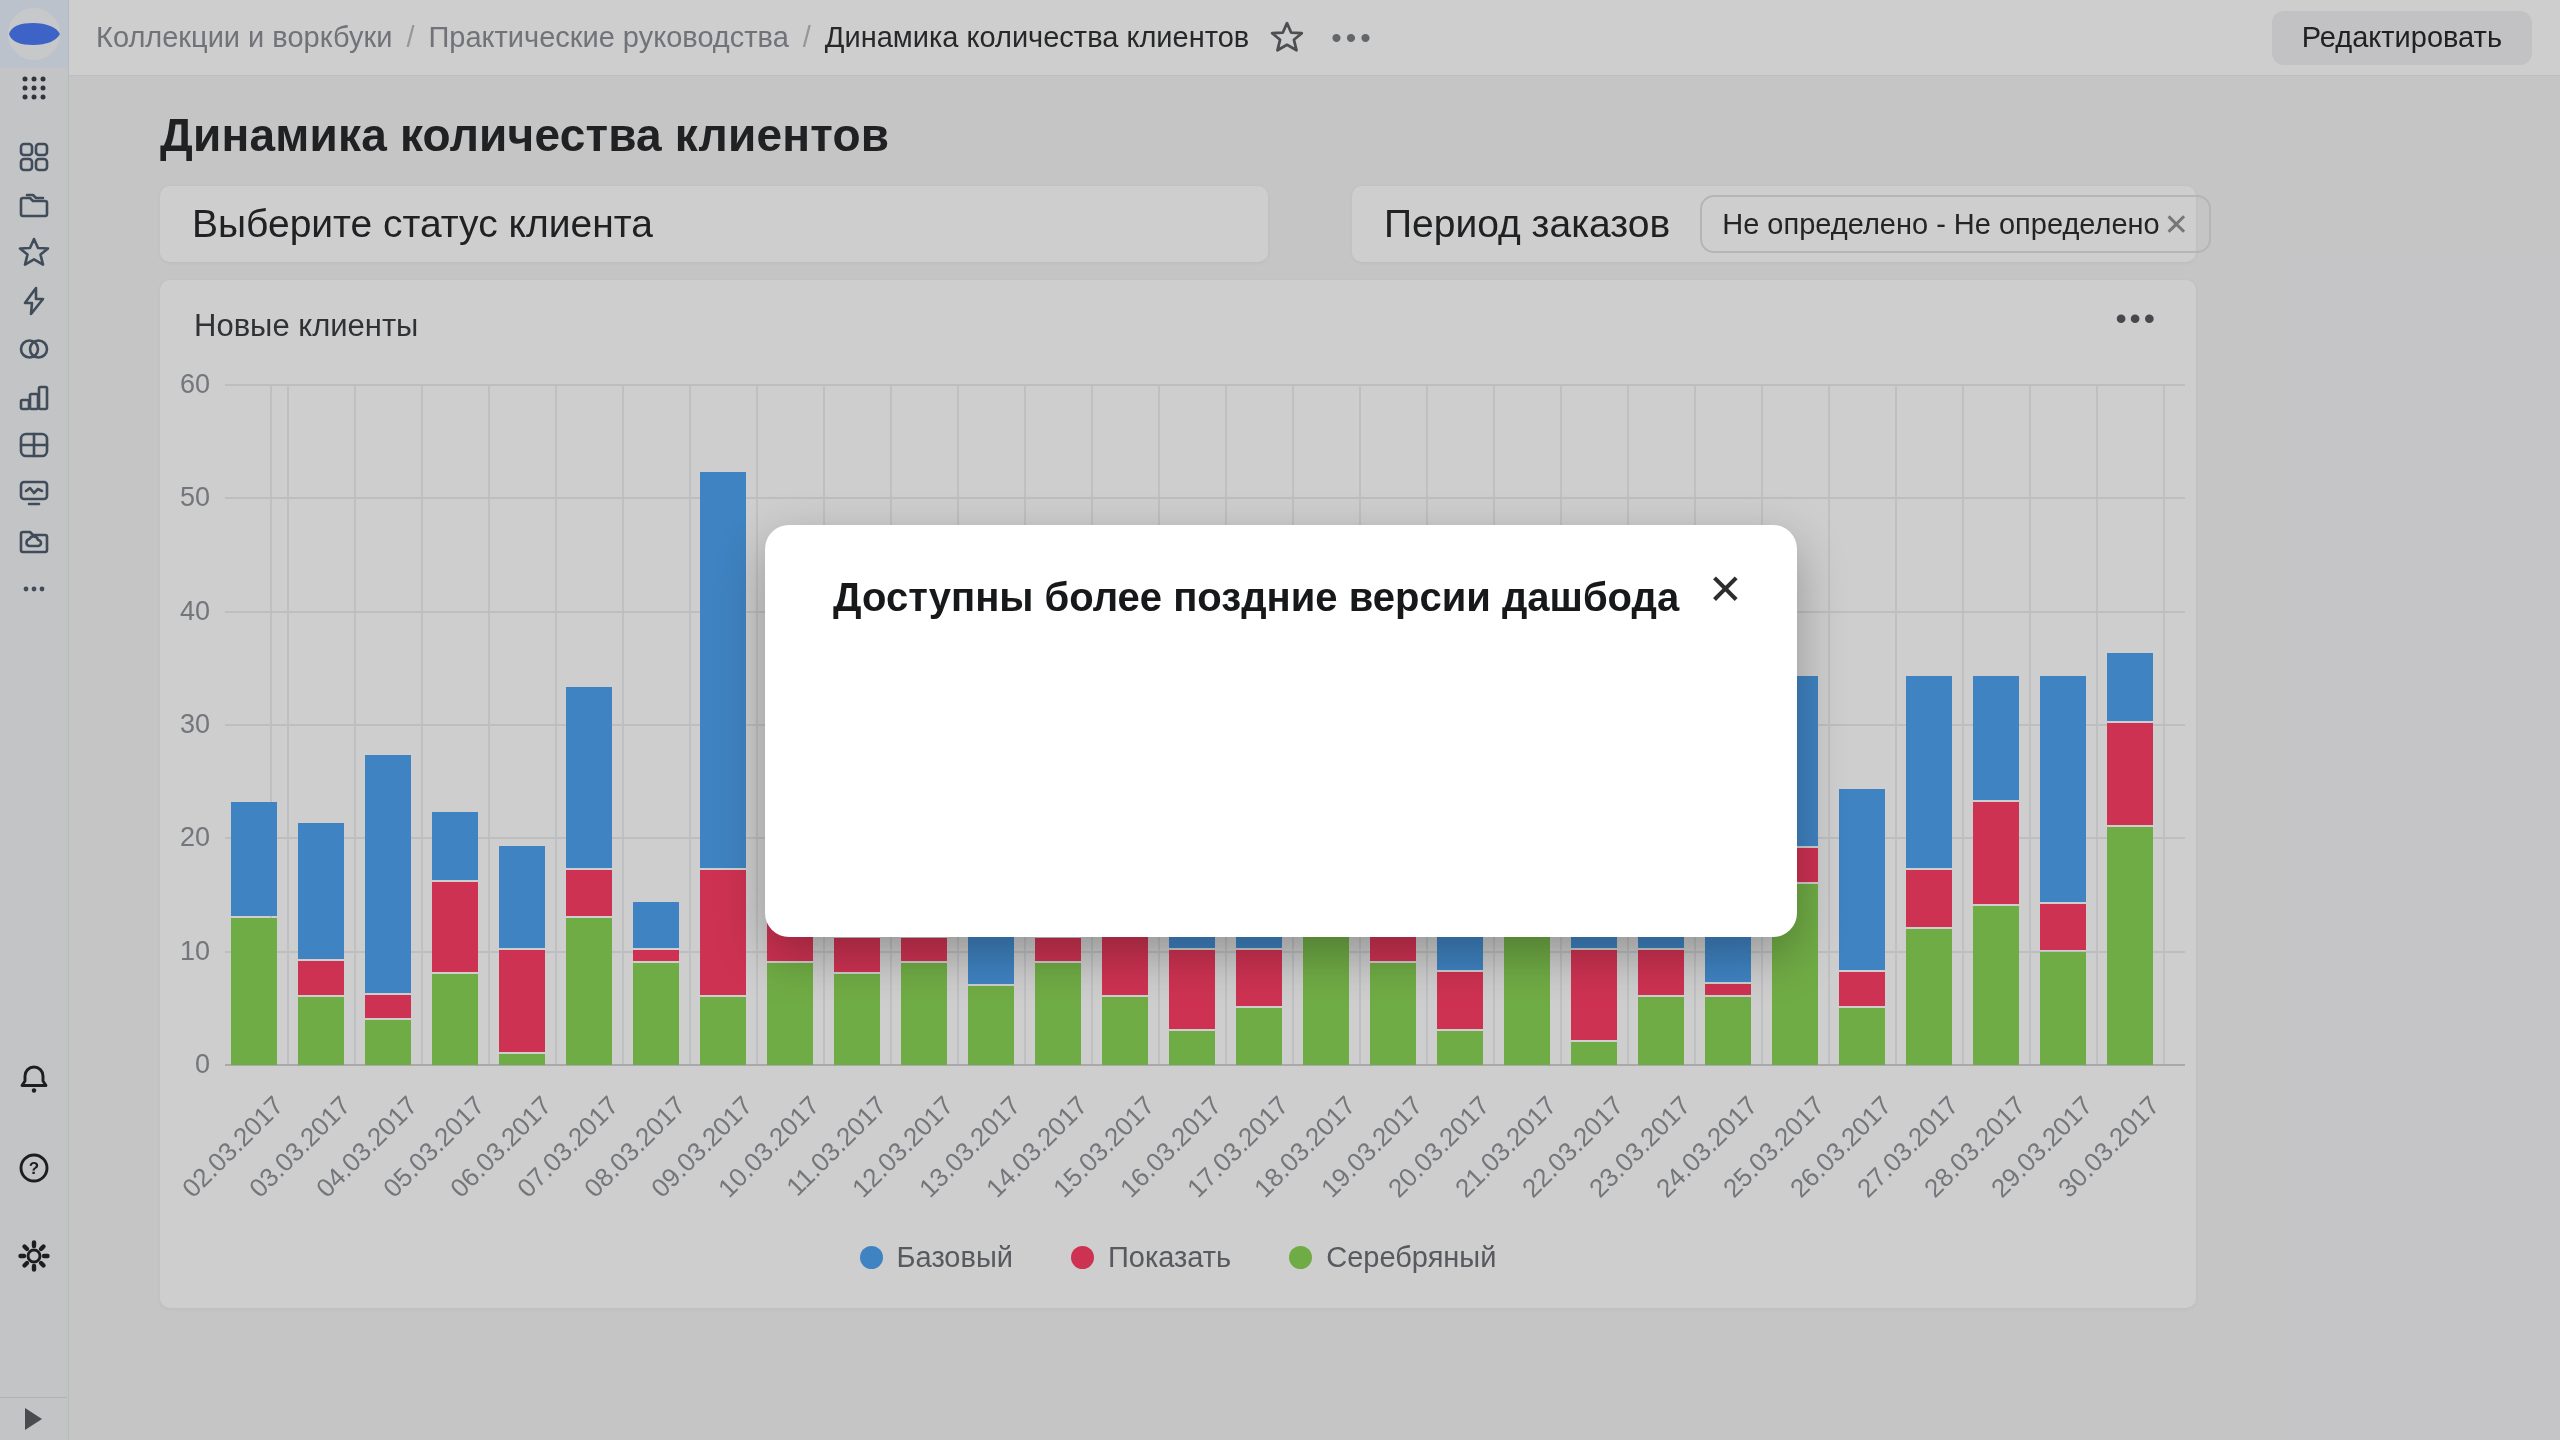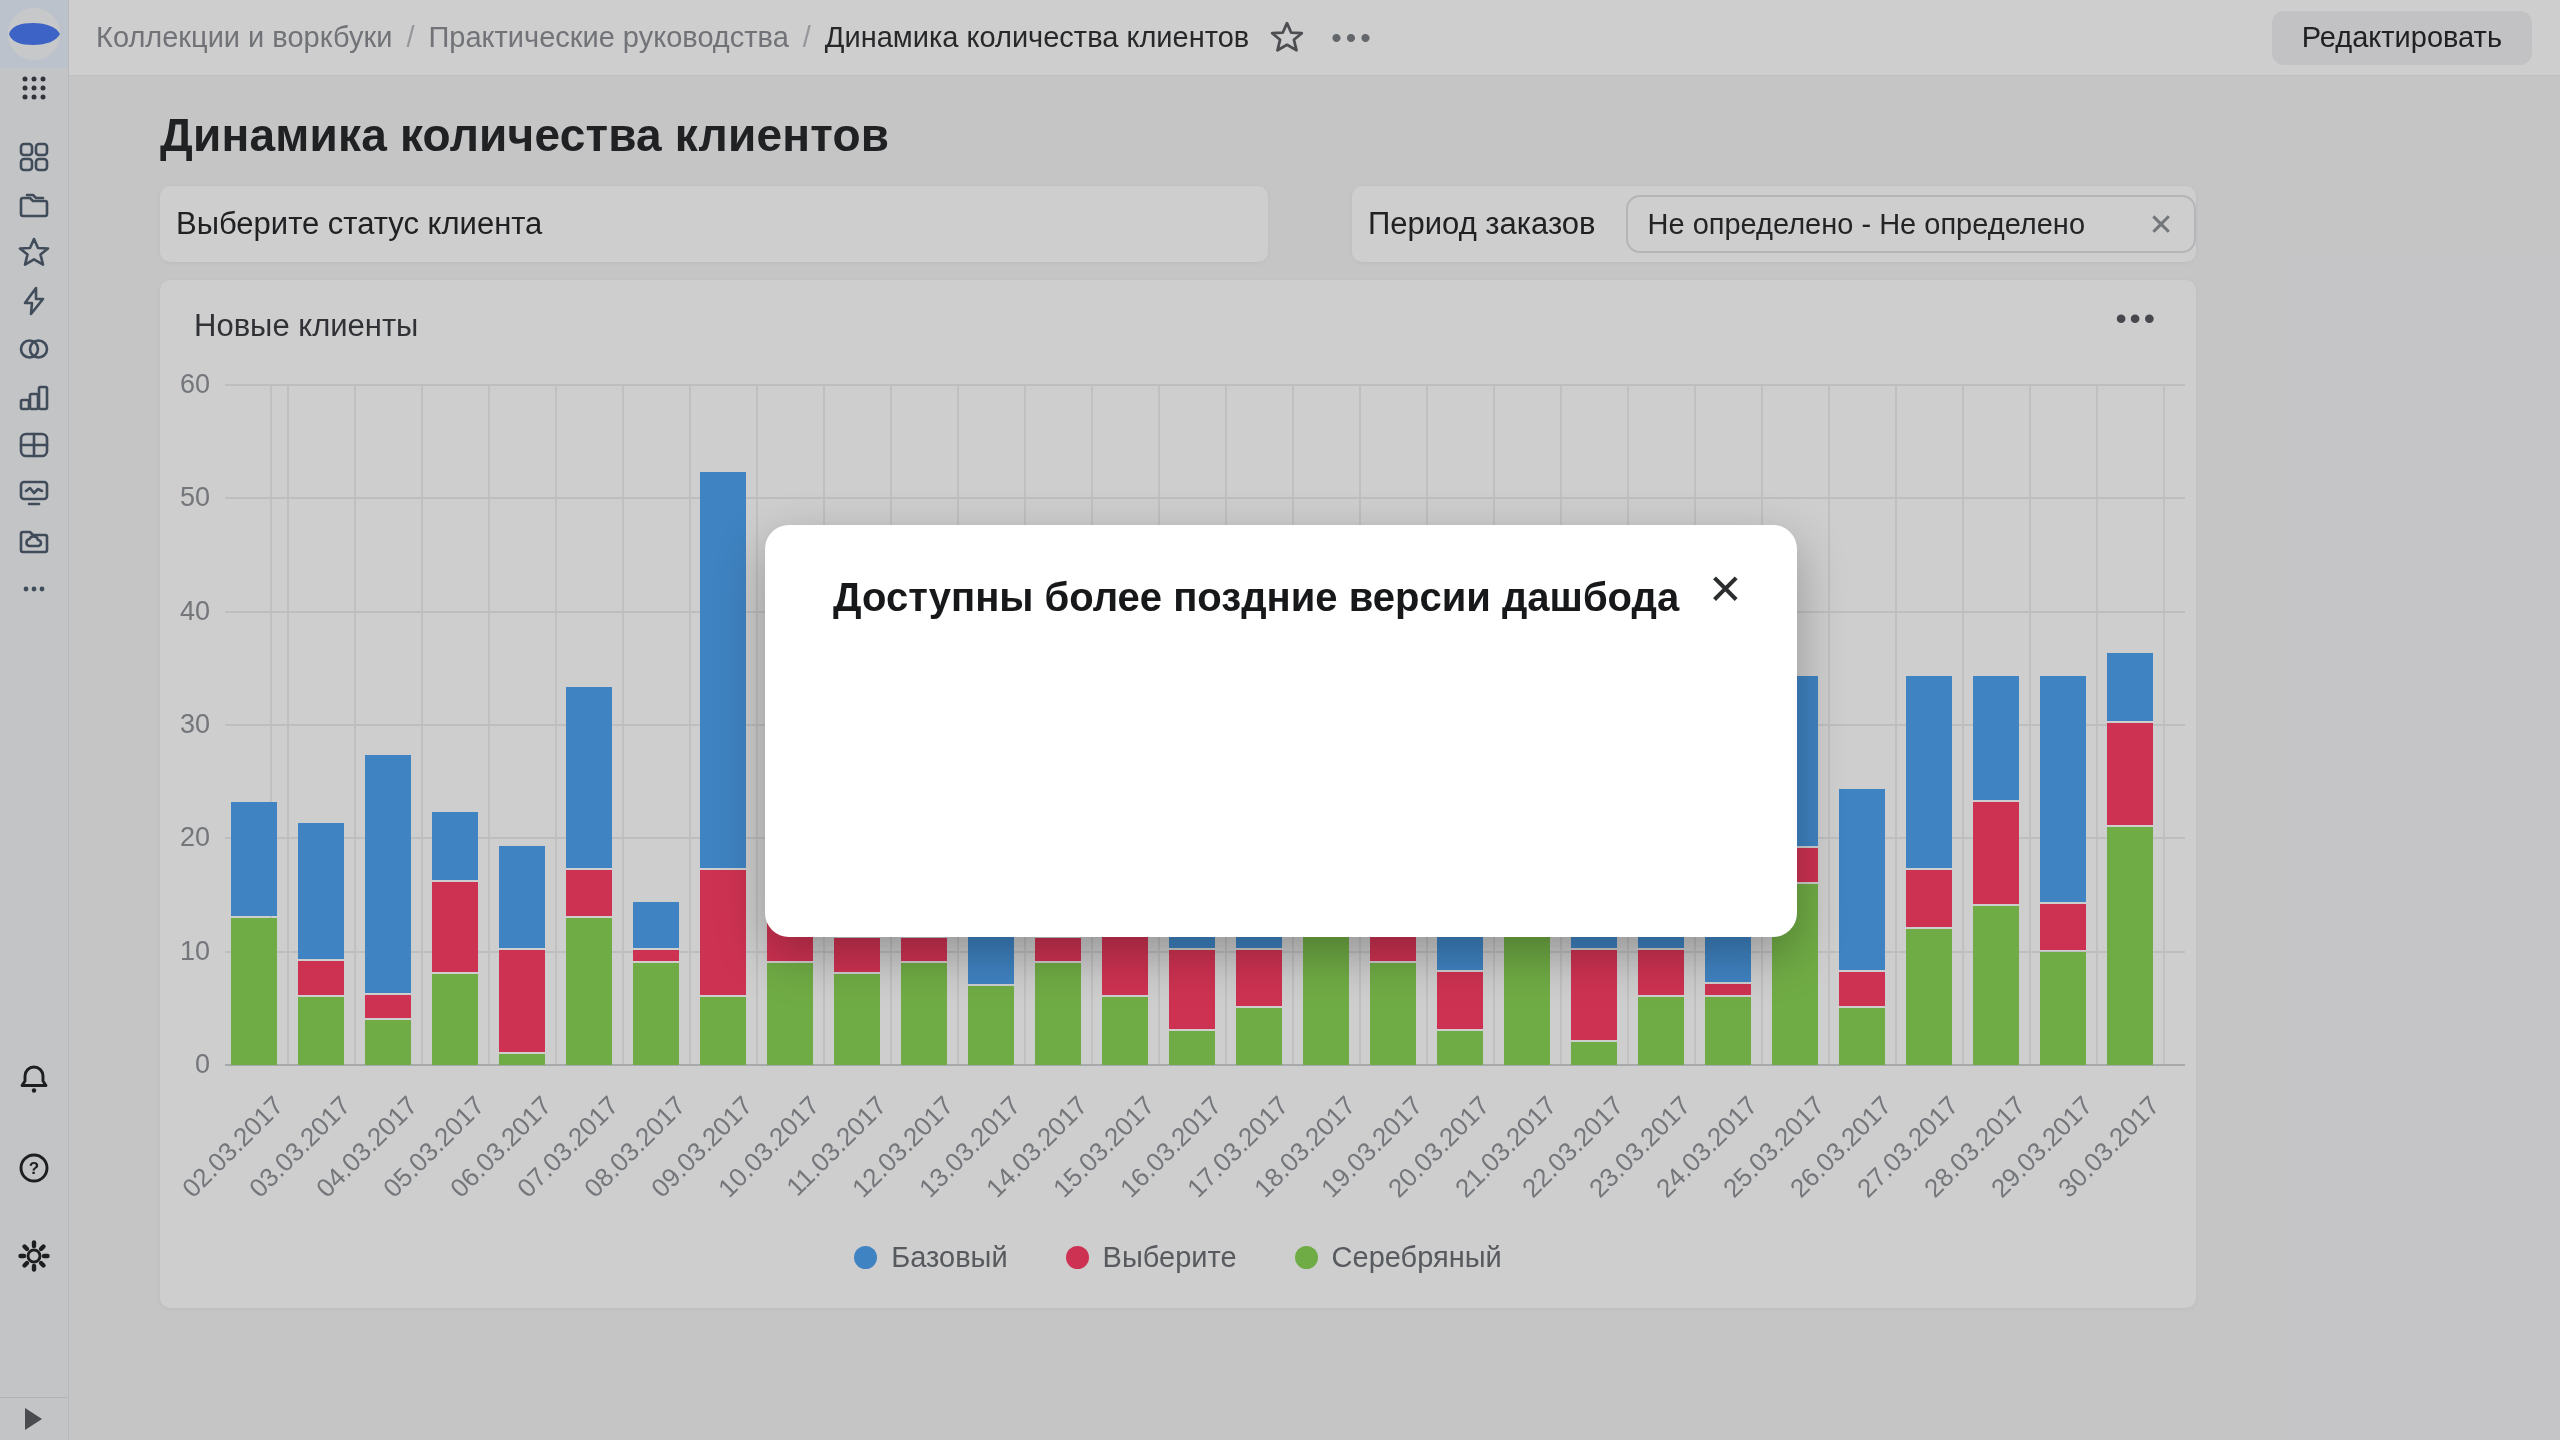--- a/index.html
+++ b/index.html
@@ -28,21 +28,21 @@
   .crumb-cur{color:#2f3033;}
   .star-btn{margin-left:20px;display:flex;align-items:center;cursor:pointer;}
   .crumb-more{margin-left:26px;color:#7a7d82;font-size:30px;letter-spacing:4px;cursor:pointer;user-select:none;}
   .hspacer{flex:1;}
   .edit-btn{height:54px;padding:0 30px;border-radius:12px;background:#f1f1f4;border:none;font-size:29px;font-family:inherit;color:#26272a;cursor:pointer;display:flex;align-items:center;}
   
   .page-title{position:absolute;left:160px;top:108px;font-size:46px;font-weight:600;color:#26272a;letter-spacing:.2px;}
   .card{position:absolute;background:#fff;border-radius:10px;box-shadow:0 1px 4px rgba(0,0,0,.05);}
   .filter-card-1{left:160px;top:186px;width:1108px;height:76px;display:flex;align-items:center;}
   .filter-card-2{left:1352px;top:186px;width:844px;height:76px;display:flex;align-items:center;}
-  .f-label{font-size:31px;color:#26272a;margin-left:16px;white-space:nowrap;}
+  .f-label{font-size:39px;color:#26272a;margin-left:32px;white-space:nowrap;}
   .select-box{margin-left:30px;width:726px;height:58px;border:2px solid #dfe0e3;border-radius:14px;display:flex;align-items:center;padding:0 14px 0 20px;box-sizing:border-box;cursor:pointer;}
   .select-value{font-size:29px;color:#26272a;white-space:nowrap;overflow:hidden;}
   .count-badge{margin-left:auto;min-width:54px;height:44px;background:#dfe5fb;border-radius:10px;display:flex;align-items:center;justify-content:center;font-size:29px;color:#2e3038;}
   .chev{margin-left:16px;display:flex;align-items:center;}
   .period-box{margin-left:30px;width:570px;height:58px;border:2px solid #dfe0e3;border-radius:14px;display:flex;align-items:center;padding:0 16px 0 20px;box-sizing:border-box;cursor:text;}
   .period-value{font-size:29px;color:#2a2b2e;white-space:nowrap;}
   .clear-x{margin-left:auto;color:#8e9196;font-size:30px;cursor:pointer;padding:0 4px;}
   
   .chart-card{left:160px;top:280px;width:2036px;height:1028px;}
   .widget-title{position:absolute;left:34px;top:28px;font-size:31px;color:#3a3c40;}
@@ -428,21 +428,21 @@
       <div class="xlab" style="left: 1682px; top: 10px;">29.03.2017</div>
       <div class="xlab" style="left: 1749px; top: 10px;">30.03.2017</div>
     </div>
   <div class="legend" id="legend">
       <div class="litem">
         <span class="ldot" style="background: rgb(77, 162, 241);"></span>
         <span class="ltext">Базовый</span>
       </div>
       <div class="litem">
         <span class="ldot" style="background: rgb(255, 61, 100);"></span>
-        <span class="ltext">Выберите</span>
+        <span class="ltext">Показать</span>
       </div>
       <div class="litem">
         <span class="ldot" style="background: rgb(138, 213, 84);"></span>
         <span class="ltext">Серебряный</span>
       </div>
     </div>
 </div>
 
 <div class="overlay"></div>
 <div class="modal">

